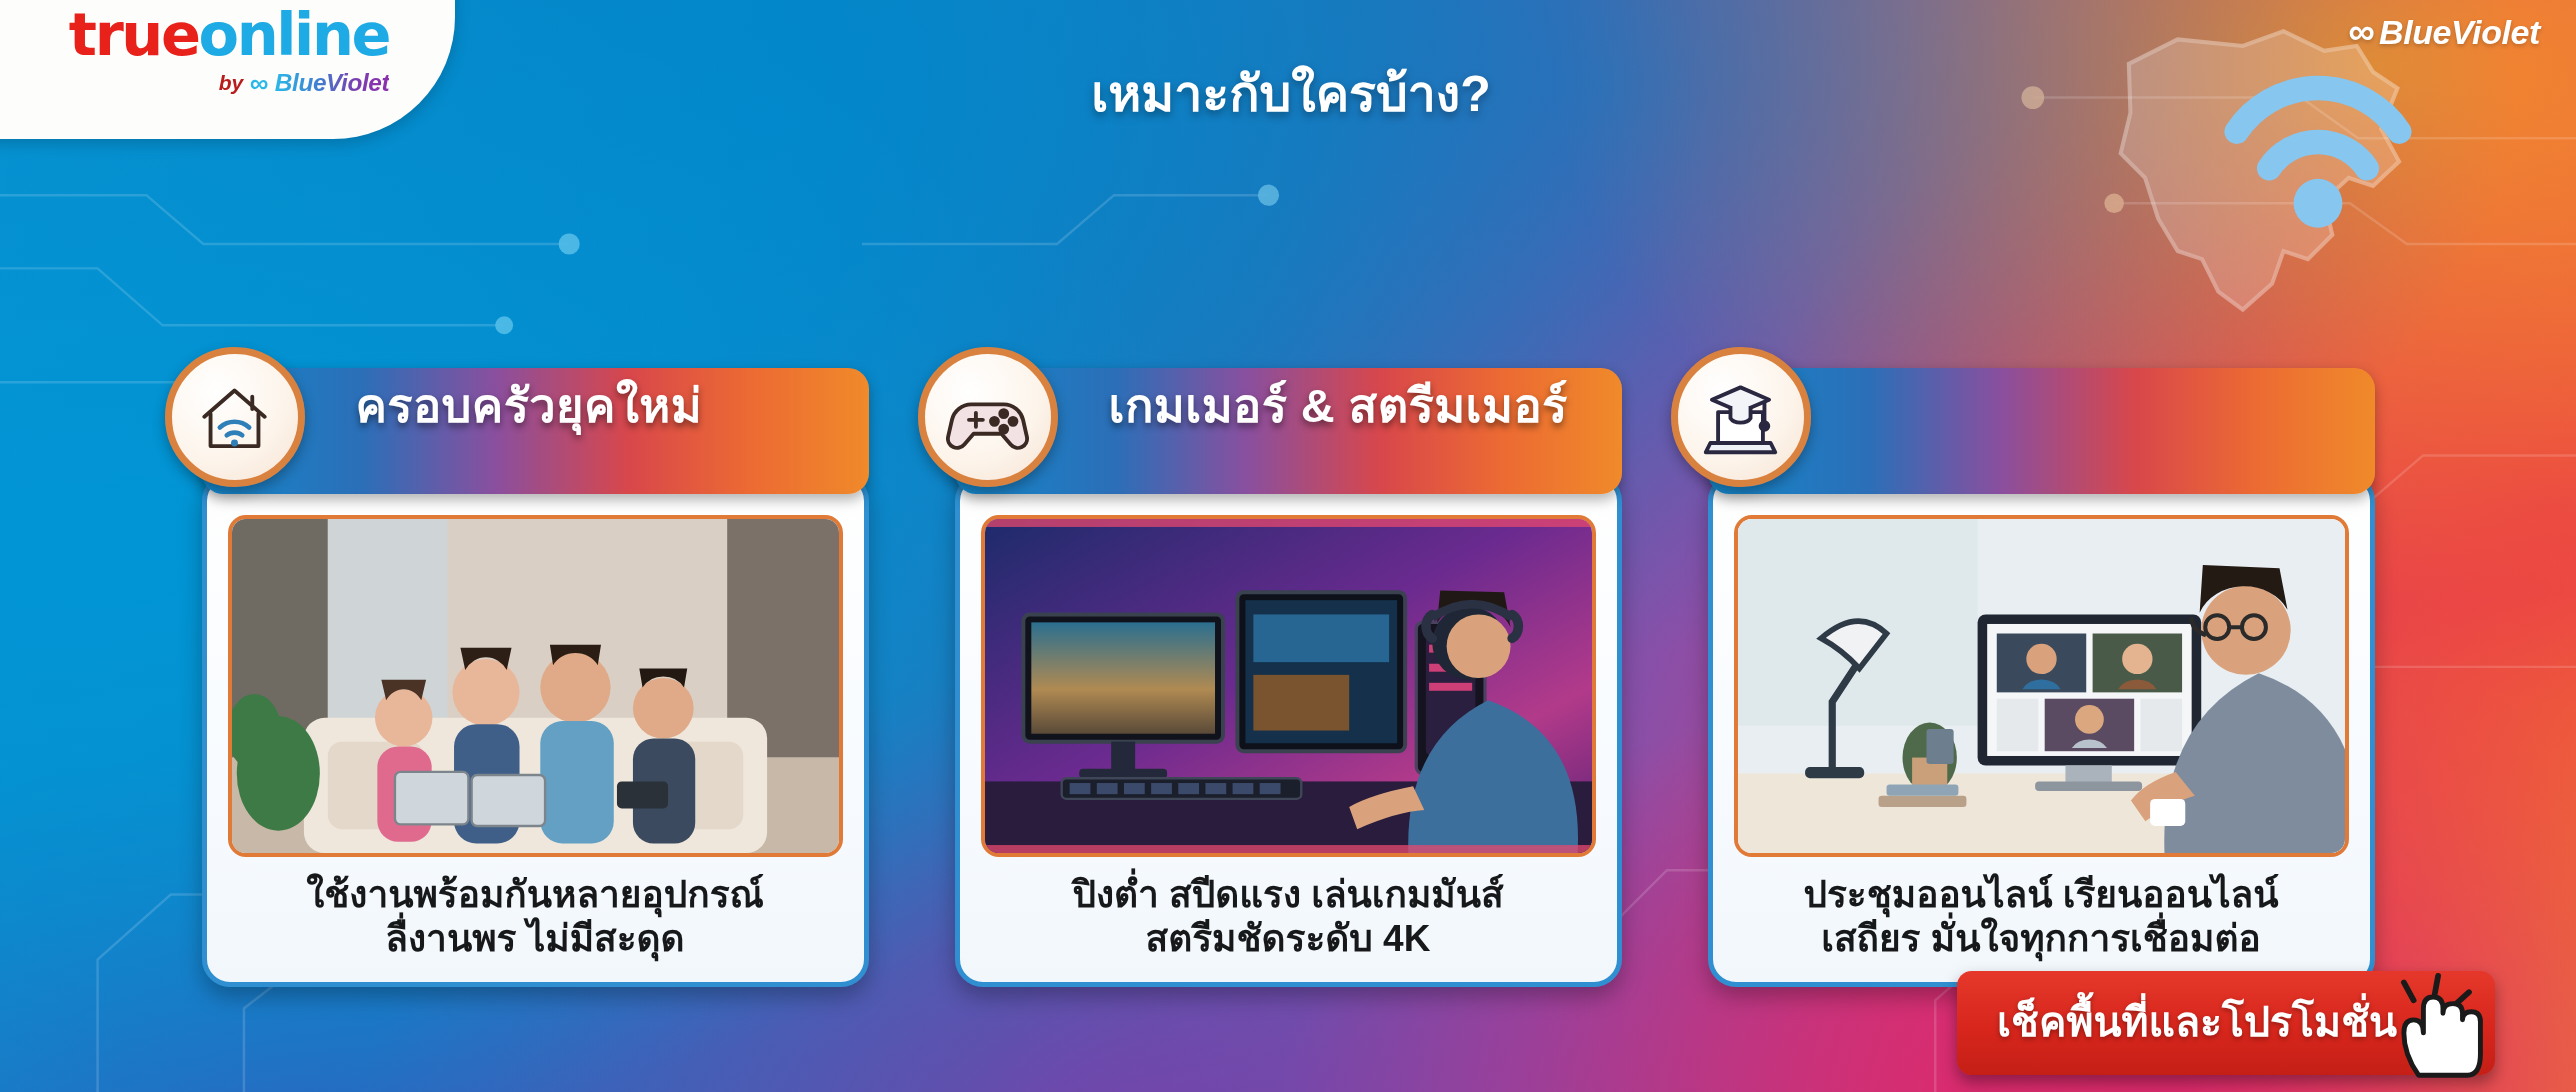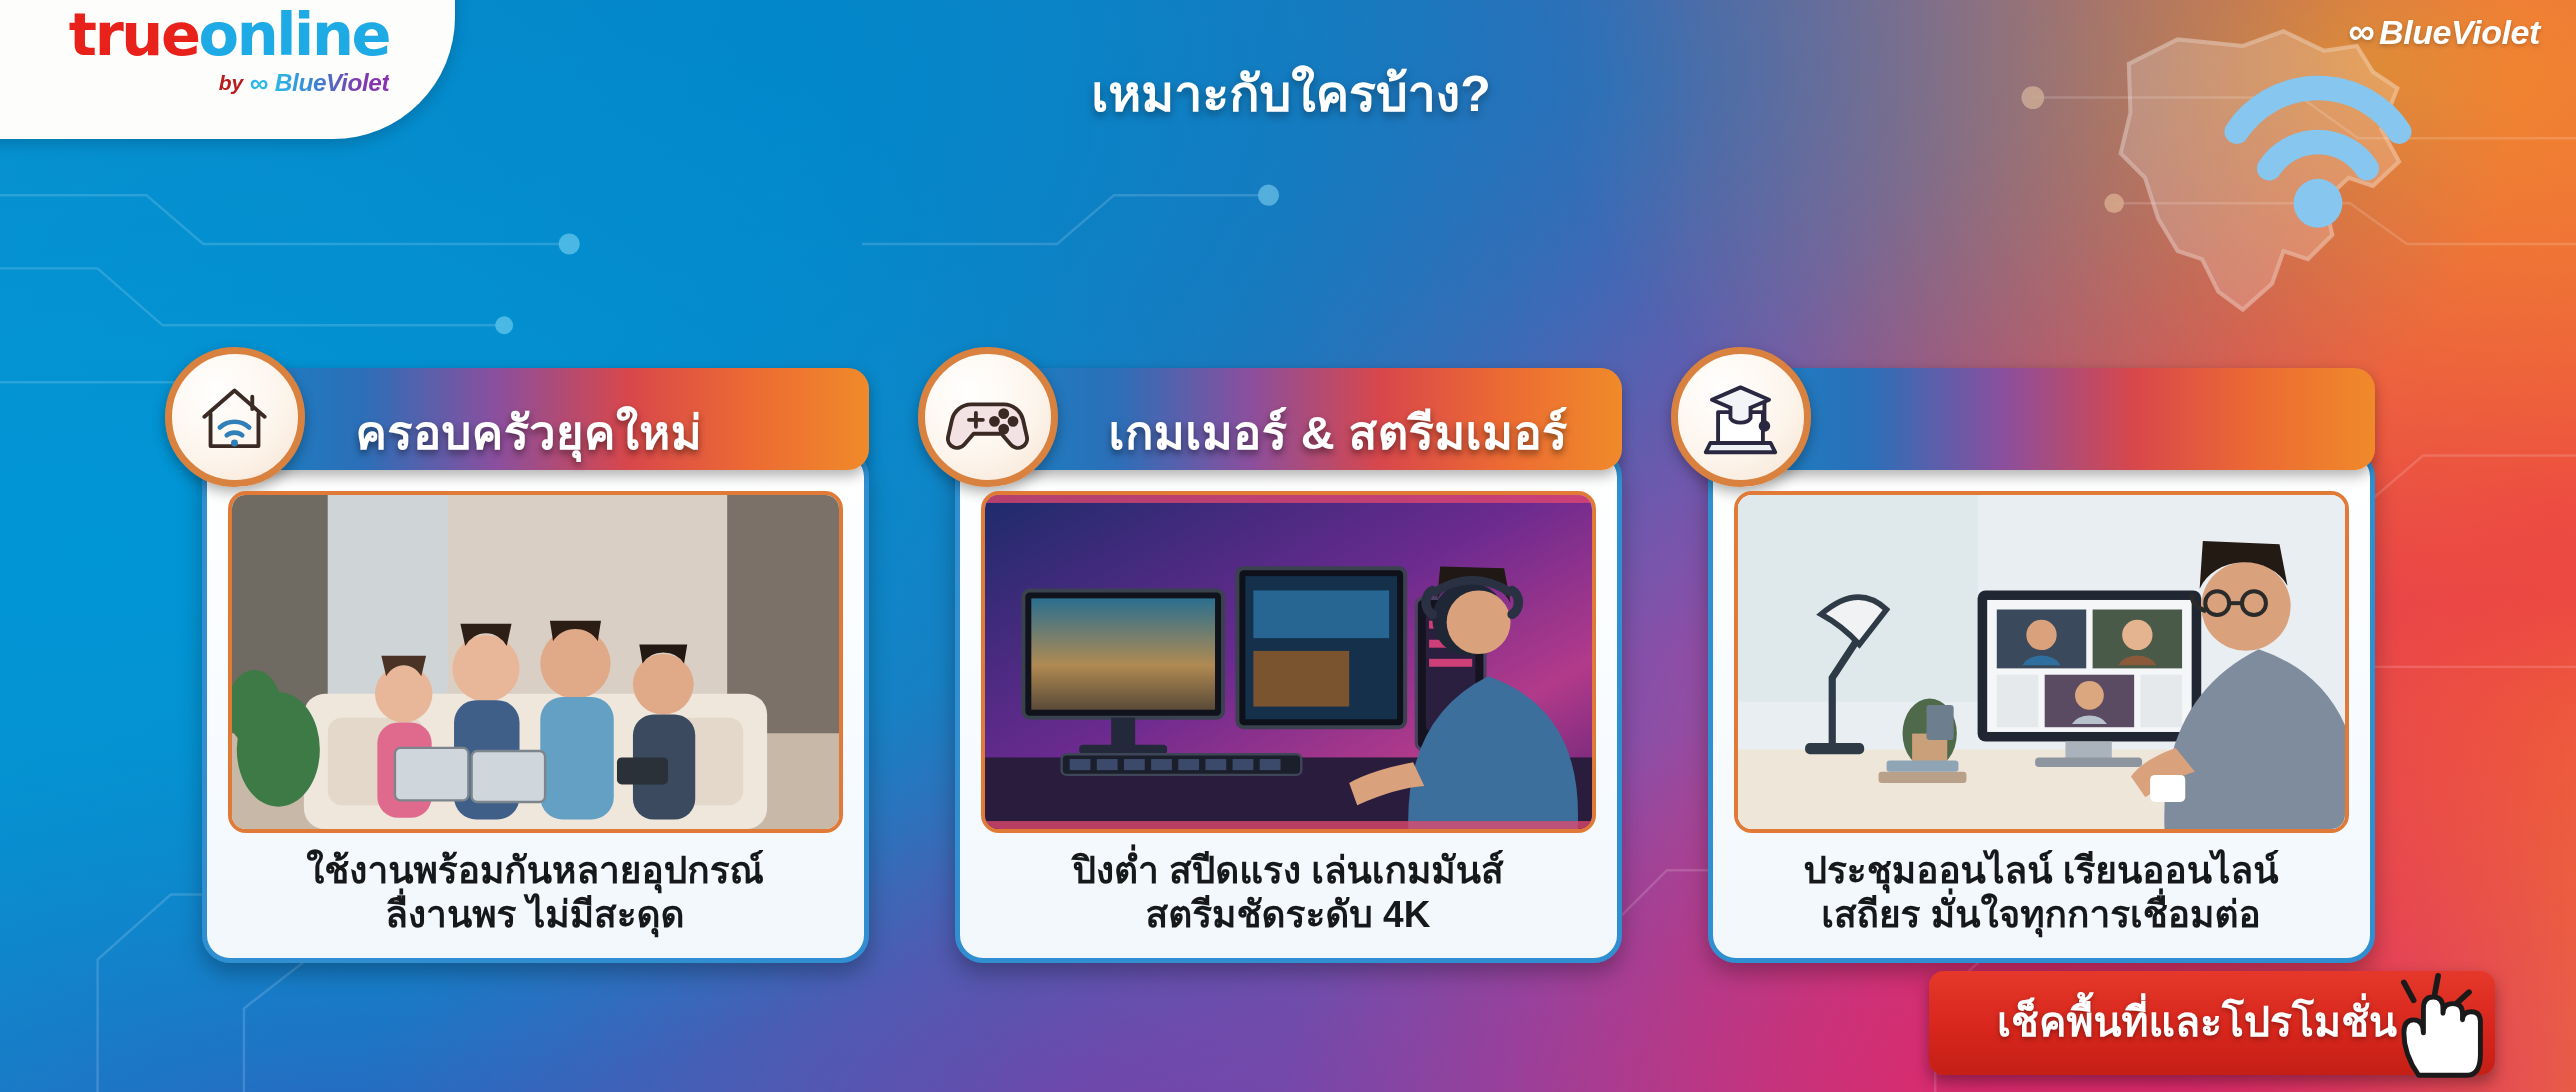--- a/index.html
+++ b/index.html
@@ -67,24 +67,24 @@
   
   .map-deco{position:absolute;right:146px;top:14.6px;width:350px;height:325px;opacity:.42;}
   .wifi-deco{position:absolute;right:140px;top:34px;width:236px;height:203px;}
 
   
   .cards{position:absolute;left:0;top:368px;width:100%;
      display:flex;justify-content:center;gap:86px;}
   .card{position:relative;width:667px;}
 
   .card-head{
-    position:relative;height:102px;border-radius:21px;
+    position:relative;height:126px;border-radius:21px;
     background:linear-gradient(90deg,#1487c9 0%,#2b6fb8 24%,#8a4f9e 44%,#d8474b 64%,#ec6a33 82%,#f08a2a 100%);
     box-shadow:0 5.7px 13px rgba(0,0,0,.3);
-    display:flex;align-items:flex-end;padding-left:154px;
+    display:flex;align-items:flex-start;padding-left:154px;
   }
   .head-text{color:#ffffff;font-size:47px;font-weight:bold;letter-spacing:0.4px;
      text-shadow:0 4.1px 7.3px rgba(0,0,0,.45);white-space:nowrap;}
   .head-icon{
     position:absolute;left:-37px;top:-21px;width:140px;height:140px;border-radius:50%;
     background:radial-gradient(circle at 35% 30%,#ffffff 0%,#fdf5ec 55%,#f6e2d2 100%);
     border:7.3px solid #d9813f;box-shadow:0 5.7px 13px rgba(0,0,0,.3);
     display:flex;align-items:center;justify-content:center;
   }
 
@@ -96,21 +96,21 @@
   .photo{height:342px;border-radius:18px;overflow:hidden;position:relative;
      border:4.1px solid #e07a36;}
   .photo svg{position:absolute;inset:0;width:100%;height:100%;}
   .caption{margin-top:16.3px;text-align:center;color:#17181a;
      font-size:37px;font-weight:bold;line-height:1.18;}
 
   
   .cta{position:absolute;right:81px;bottom:18px;display:flex;align-items:center;}
   .cta-btn{
     background:linear-gradient(180deg,#e5382b 0%,#d8261c 55%,#c41f16 100%);
-    color:#fff;font-size:41px;font-weight:bold;padding:18px 98px 21px 68px;
+    color:#fff;font-size:41px;font-weight:bold;padding:18px 98px 21px 40px;
     border-radius:14.6px;box-shadow:0 7.3px 14.6px rgba(0,0,0,.35);
     text-shadow:0 2.4px 4.9px rgba(0,0,0,.35);white-space:nowrap;cursor:pointer;
   }
   .cursor-ic{position:absolute;right:8.1px;bottom:-9.8px;width:106px;height:114px;}
 </style>
 </head>
 <body>
 
 <div class="banner">
 

